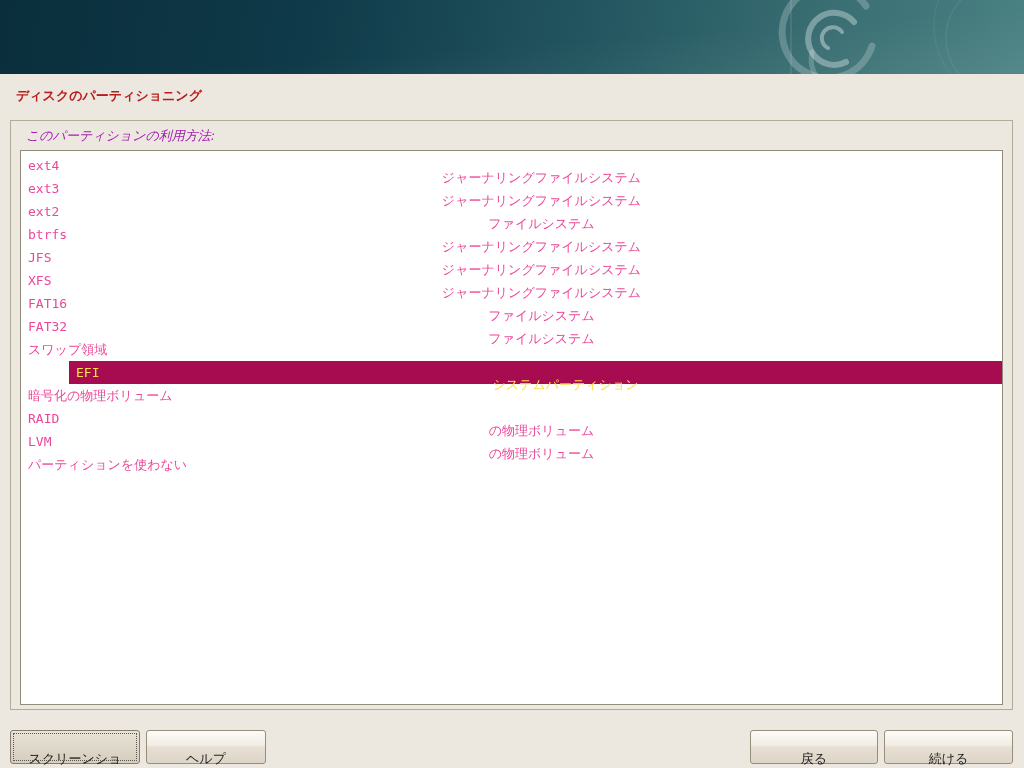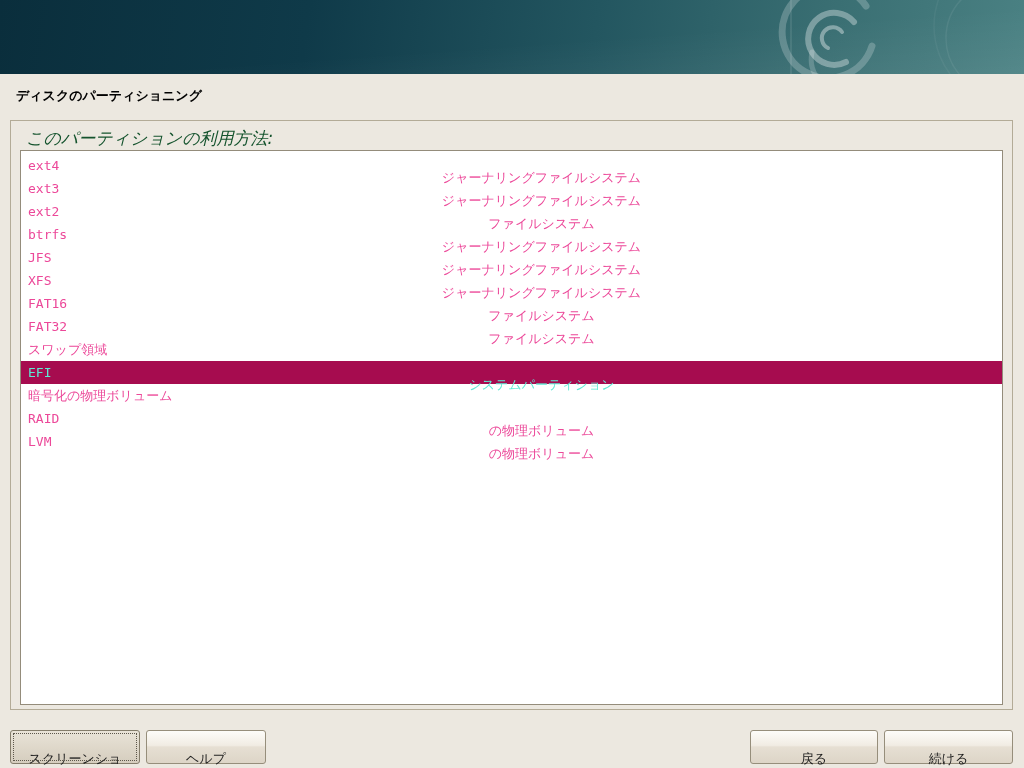--- a/index.html
+++ b/index.html
@@ -21,51 +21,51 @@
     color:#f4f8f8;font-size:29px;font-weight:bold;letter-spacing:-1px;
     font-family:"DejaVu Sans","Liberation Sans",sans-serif;
   }
   .brand .version{
     font-size:16px;font-weight:normal;vertical-align:10px;letter-spacing:0;
     color:#e8f0f0;margin-left:3px;
   }
   
   .page-title{
     position:absolute;left:16px;top:87px;
-    font-size:13px;font-weight:bold;color:#000000;
+    font-size:13px;font-weight:bold;color:#b91c1c;
   }
   
   .frame{
     position:absolute;left:10px;top:120px;width:1001px;height:588px;
     border:1px solid #b3ab97;
   }
   .frame-label{
     position:absolute;left:15px;top:6px;
-    font-size:17px;font-style:italic;color:#14532d;
+    font-size:13px;font-style:italic;color:#a21caf;
   }
   .listbox{
     position:absolute;left:9px;top:29px;width:981px;height:553px;
     background:#ffffff;border:1px solid #948c7b;
     overflow:hidden;
   }
   .rows{position:absolute;left:0;top:3px;width:100%;}
   .row{
     position:relative;height:23px;line-height:23px;
     font-size:13px;color:#ec4899;cursor:default;
   }
   .row .name{
     position:absolute;left:7px;top:0;
     font-family:"DejaVu Sans Mono","Liberation Mono",monospace;
     font-size:13px;white-space:nowrap;
   }
   .row .desc{
     position:absolute;left:60px;right:0;top:12px;text-align:center;
     font-size:13px;white-space:nowrap;
   }
-  .row.selected{background:var(--sel,#a60c4f);color:#5eead4;}
+  .row.selected{background:var(--sel,#a60c4f);color:#fde047;margin-left:48px;}
   
   .btn{
     position:absolute;top:730px;height:26px;box-sizing:border-box;
     border:1px solid #968e7b;border-radius:3px;
     background:linear-gradient(#fdfcf9 0%,#f1ece3 45%,#e6dfd3 50%,#ddd5c7 100%);
     font-size:13px;color:#1c1c1c;text-align:center;line-height:24px;
     font-family:"DejaVu Sans","Liberation Sans",sans-serif;
     padding:16px;cursor:pointer;
   }
   .btn-screenshot{
@@ -162,20 +162,24 @@
           <span class="desc"></span>
         </div>
         <div class="row">
           <span class="name">RAID</span>
           <span class="desc">の物理ボリューム</span>
         </div>
         <div class="row">
           <span class="name">LVM</span>
           <span class="desc">の物理ボリューム</span>
         </div>
+        <div class="row">
+          <span class="name">パーティションを使わない</span>
+          <span class="desc"></span>
+        </div>
       </div>
   </div>
 </div>
 
 <button class="btn btn-screenshot">スクリーンショット</button>
 <button class="btn btn-help">ヘルプ</button>
 <button class="btn btn-back">戻る</button>
 <button class="btn btn-continue">続ける</button>
 
 </body></html>

